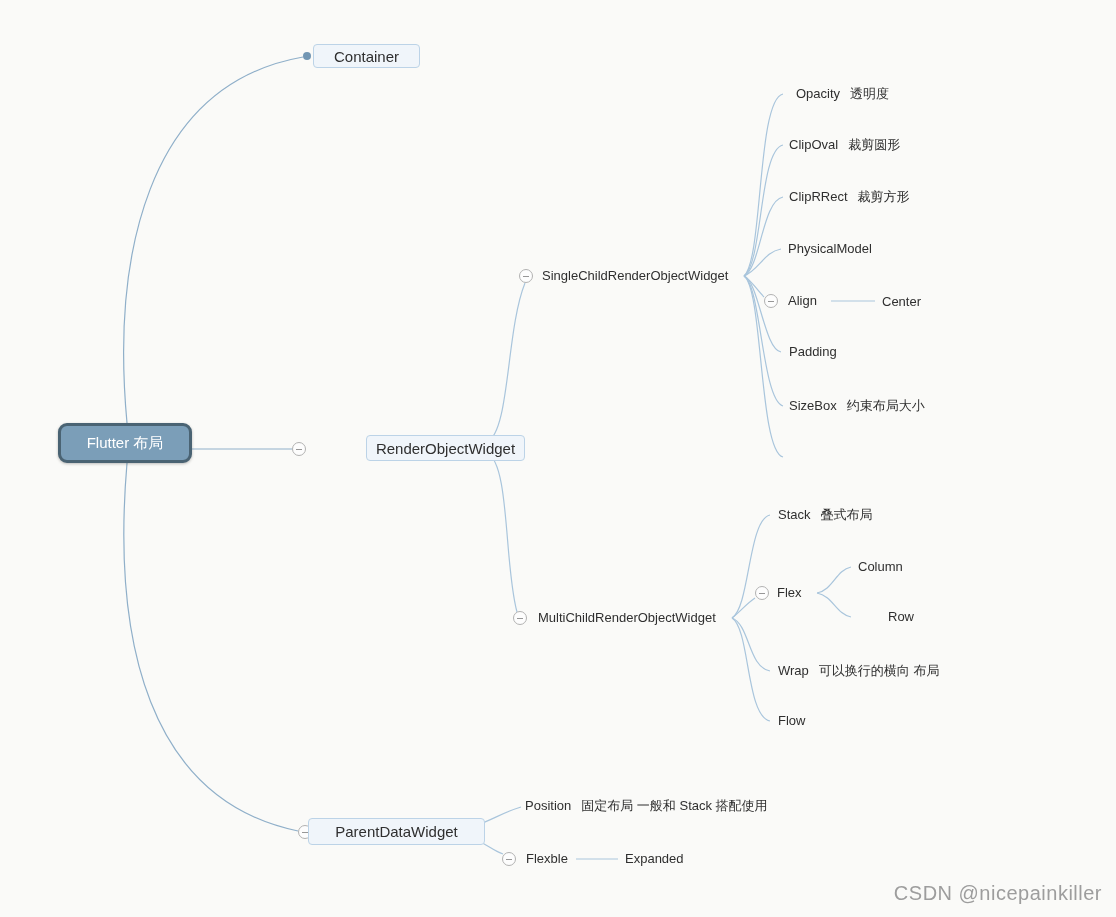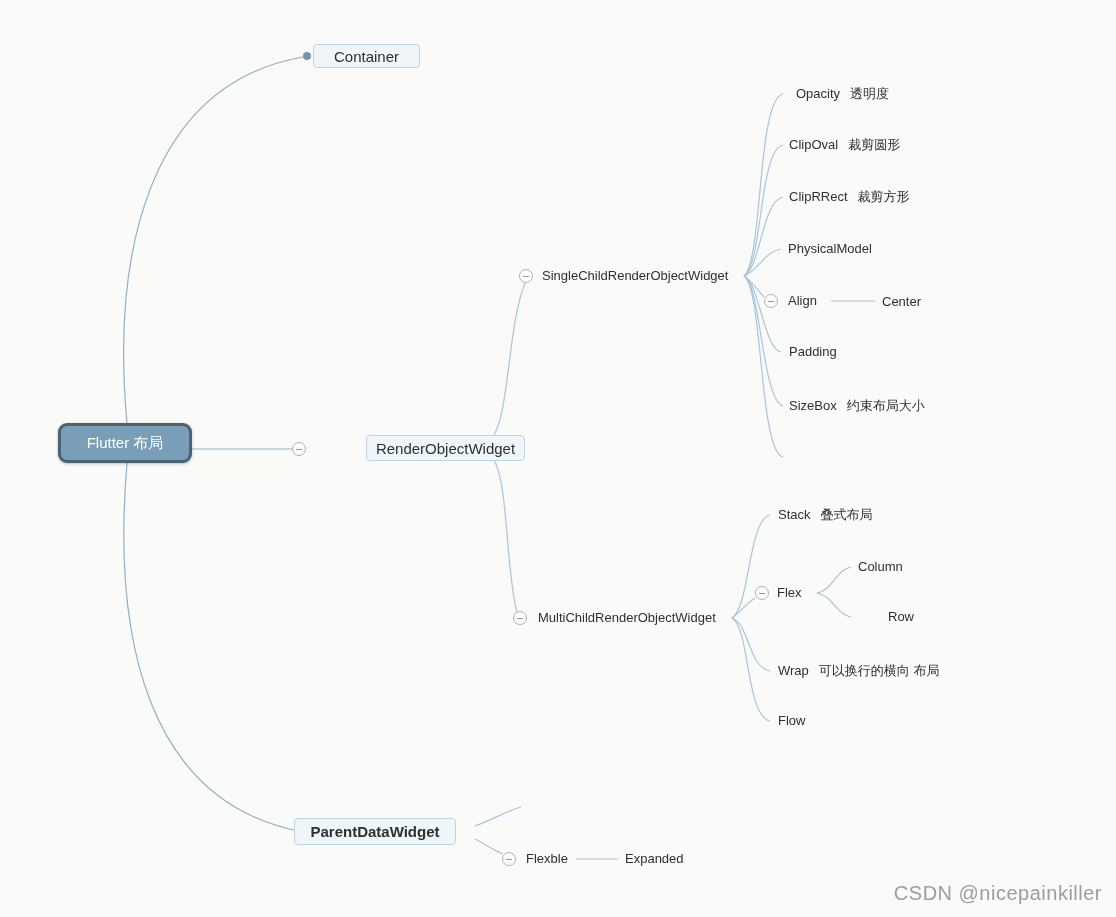--- a/index.html
+++ b/index.html
@@ -85,21 +85,21 @@
   <div class="boxnode" style="left:313px;top:44px;width:107px;height:24px;">
     <span>Container</span>
   </div>
 
   <span class="collapse" style="left:292px;top:442px;"></span>
   <div class="boxnode" style="left:318px;top:435px;width:159px;height:26px;margin-left:48px;">
     <span>RenderObjectWidget</span>
   </div>
 
   <span class="collapse" style="left:298px;top:825px;"></span>
-  <div class="boxnode" style="left:294px;top:818px;width:162px;height:27px;font-weight:bold;">
+  <div class="boxnode" style="left:308px;top:818px;width:177px;height:27px;">
     <span>ParentDataWidget</span>
   </div>
 
   <span class="collapse" style="left:519px;top:269px;"></span>
   <div class="tnode" style="left:542px;top:267px;">
     <span>SingleChildRenderObjectWidget</span>
   </div>
 
   <div class="tnode" style="left:796px;top:85px;">
     <span>Opacity</span><span class="note">透明度</span>
@@ -144,20 +144,23 @@
   <div class="tnode" style="left:888px;top:608px;">
     <span>Row</span>
   </div>
   <div class="tnode" style="left:778px;top:662px;">
     <span>Wrap</span><span class="note">可以换行的横向 布局</span>
   </div>
   <div class="tnode" style="left:778px;top:712px;">
     <span>Flow</span>
   </div>
 
+  <div class="tnode" style="left:525px;top:797px;">
+    <span>Position</span><span class="note">固定布局 一般和 Stack 搭配使用</span>
+  </div>
   <span class="collapse" style="left:502px;top:852px;"></span>
   <div class="tnode" style="left:526px;top:850px;">
     <span>Flexble</span>
   </div>
   <div class="tnode" style="left:625px;top:850px;">
     <span>Expanded</span>
   </div>
 
   <div class="watermark">CSDN @nicepainkiller</div>
 

